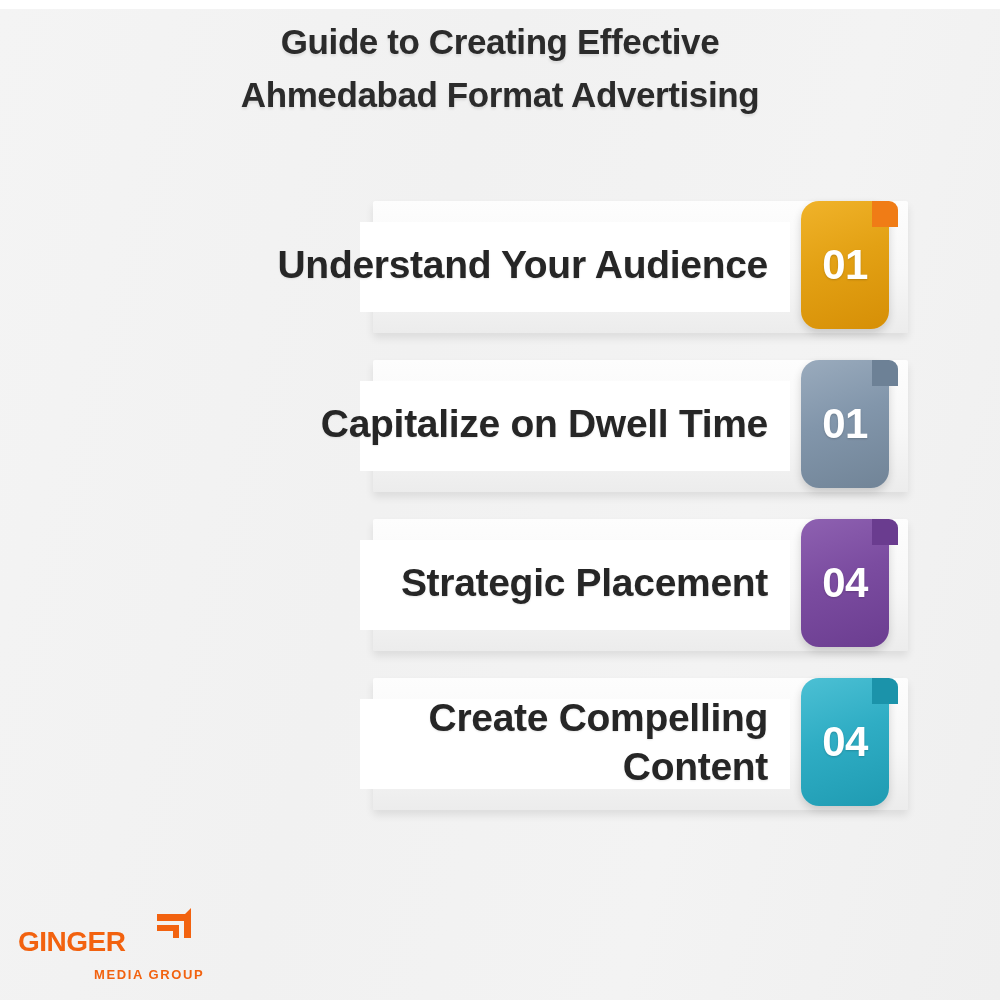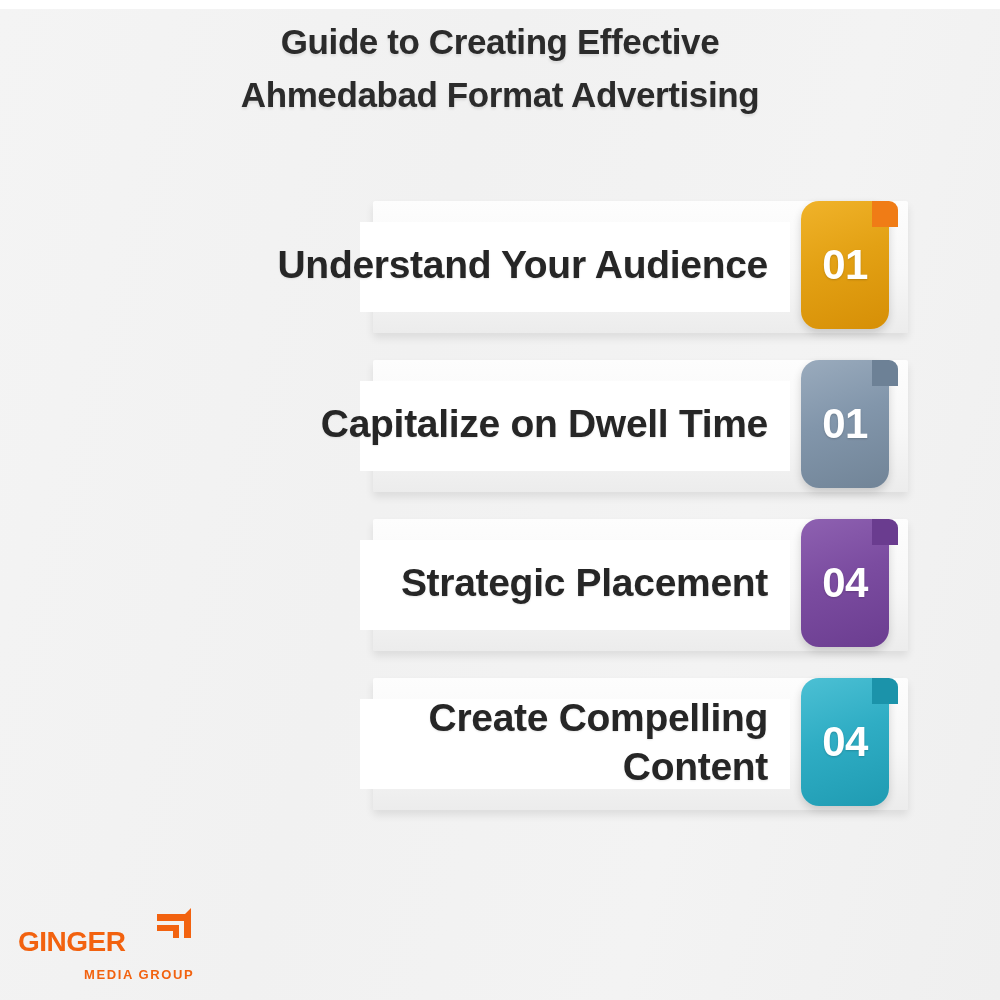--- a/index.html
+++ b/index.html
@@ -174,21 +174,21 @@
     top: 24px;
     font-family: "Liberation Sans", sans-serif;
     font-weight: 700;
     font-size: 28px;
     letter-spacing: -0.5px;
     color: #f2620f;
     line-height: 1;
   }
   .logo-sub {
     position: absolute;
-    left: 66px;
+    left: 76px;
     top: 64px;
     font-family: "Liberation Sans", sans-serif;
     font-weight: 700;
     font-size: 13px;
     letter-spacing: 1.6px;
     color: #f2620f;
     line-height: 1;
   }
 </style>
 </head>

